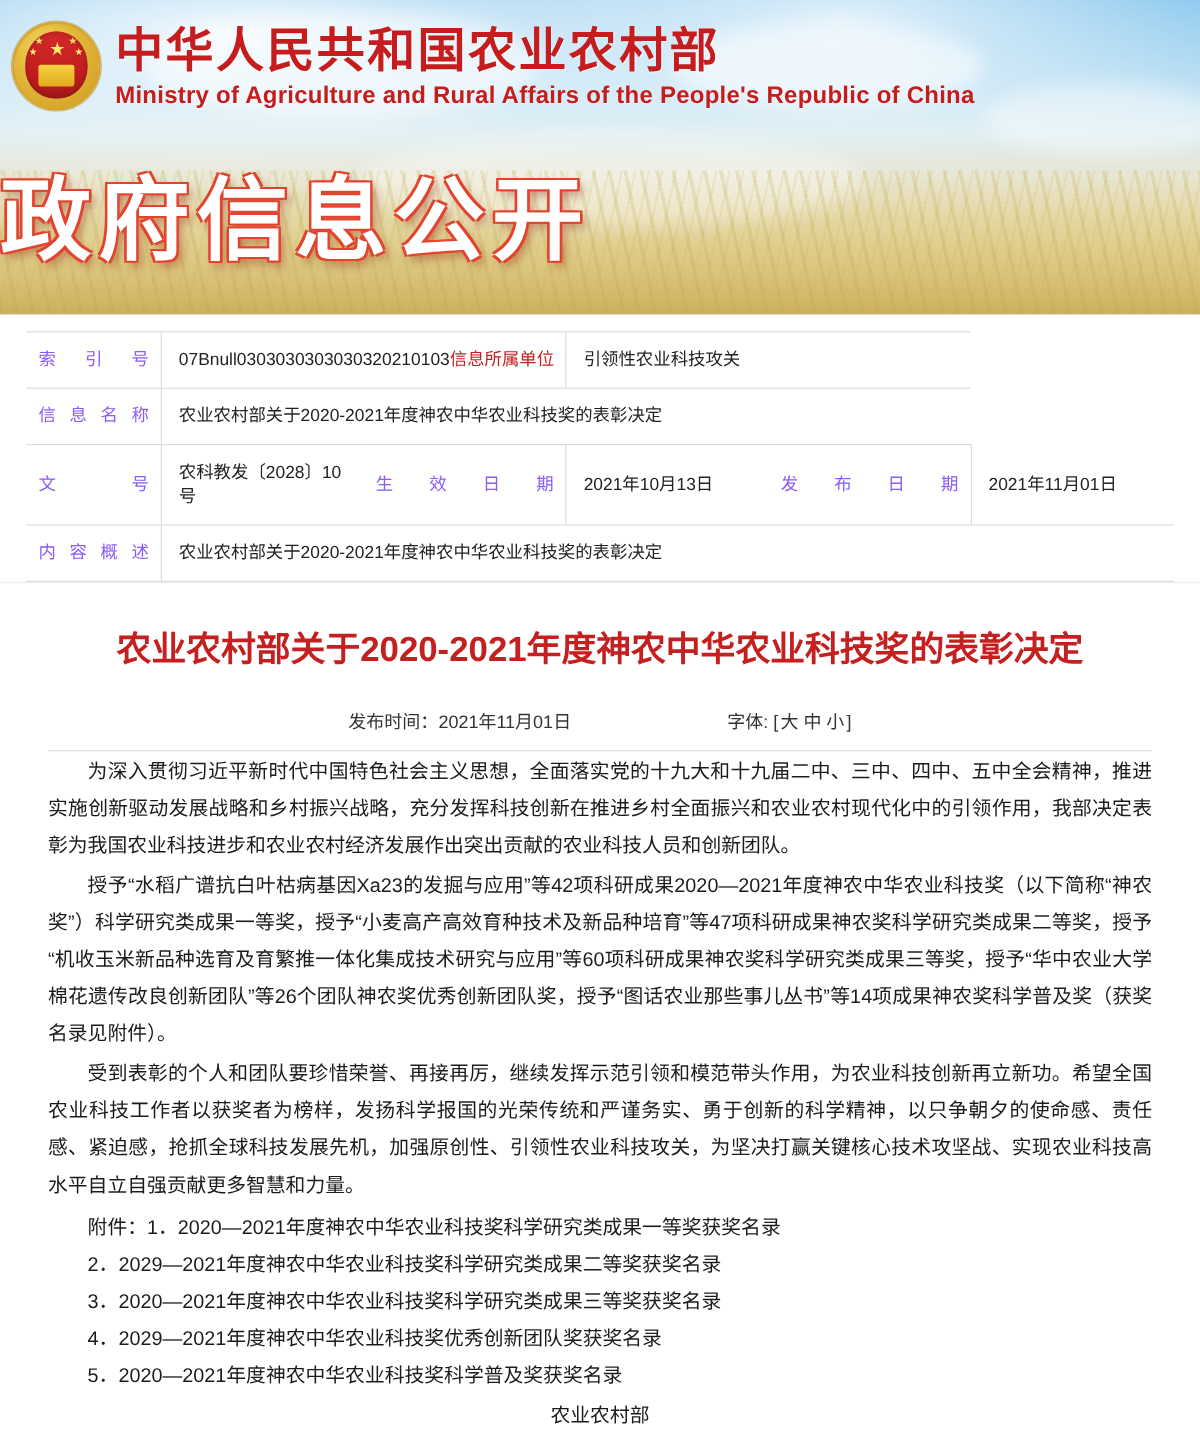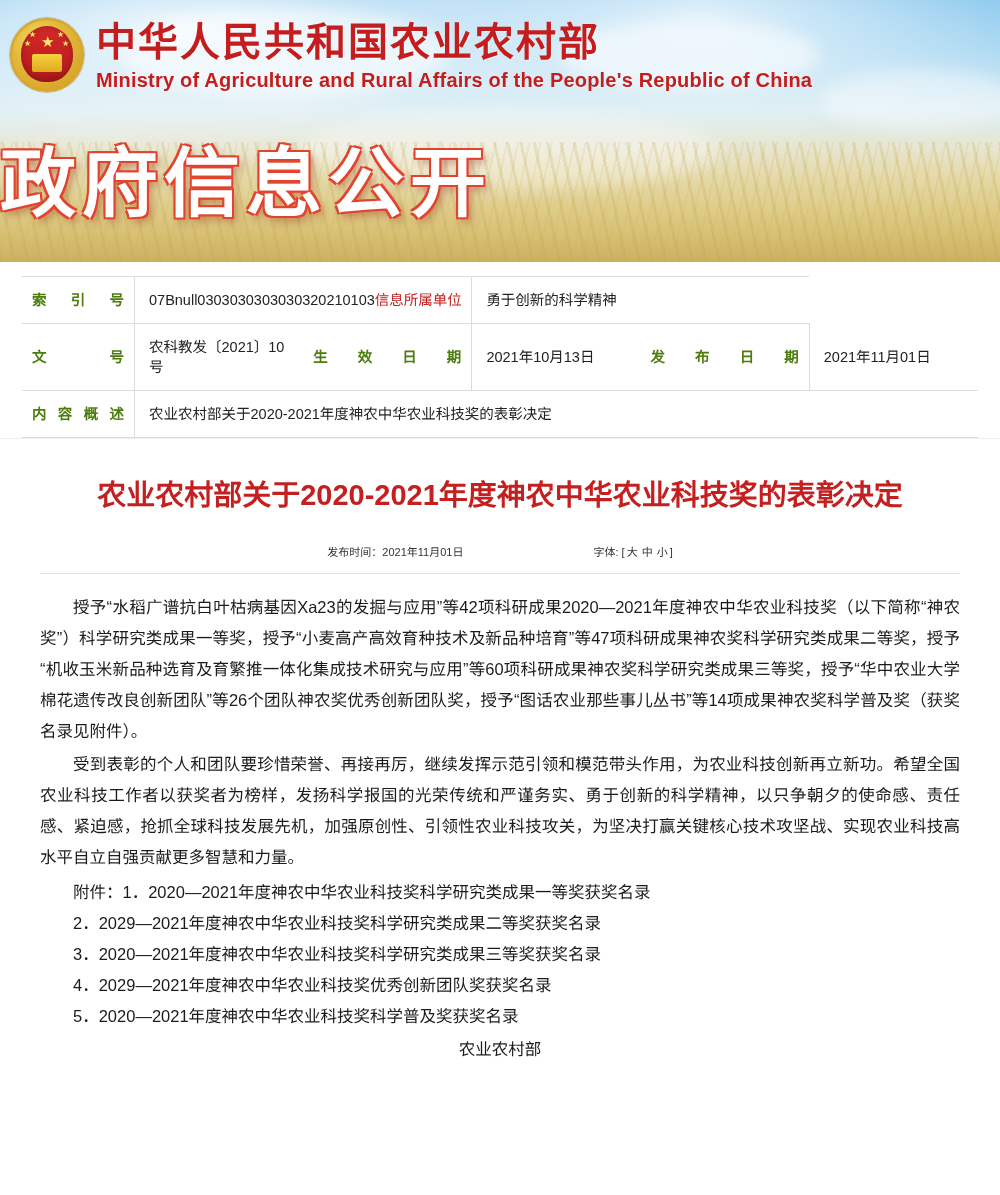--- a/index.html
+++ b/index.html
@@ -163,28 +163,27 @@
     font-size: 14.5px;
   }
   table.meta td {
     border-bottom: 1px solid #dcdcdc;
     padding: 13px 8px;
     vertical-align: middle;
     line-height: 20px;
   }
   table.meta tr:first-child td { border-top: 1px solid #dcdcdc; }
   .lbl {
-    color: #4d7c0f;
+    color: #8b5cf6;
     text-align: justify;
     text-align-last: justify;
     white-space: nowrap;
     width: 92px;
     padding-left: 10px !important;
     padding-right: 10px !important;
-    font-weight: bold;
   }
   .val {
     color: #222;
     border-left: 1px solid #dcdcdc;
     padding-left: 14px !important;
   }
   .meta-index-extra { color: #c42020; }
 
   
   .article {
@@ -198,25 +197,25 @@
     font-size: 29px;
     font-weight: bold;
     line-height: 44px;
     margin: 0 0 26px 0;
     font-family: "Liberation Sans", sans-serif;
   }
   .subline {
     display: flex;
     justify-content: center;
     gap: 130px;
-    font-size: 11px;
+    font-size: 15px;
     color: #333;
     padding-bottom: 14px;
     border-bottom: 1px solid #e2e2e2;
-    margin-bottom: 18px;
+    margin-bottom: 2px;
   }
   .subline .fontsize a {
     color: #333;
     text-decoration: none;
     margin: 0 2px;
   }
   .body-text p {
     font-size: 16.5px;
     line-height: 31px;
     margin: 0 0 2px 0;
@@ -280,25 +279,29 @@
   </div>
 
   <div class="meta-wrap">
     <table class="meta">
       <tbody>
         <tr>
           <td class="lbl">索引号</td>
           <td class="val" colspan="2">
             <span>07Bnull0303030303030320210103</span><span class="meta-index-extra">信息所属单位</span>
           </td>
-          <td class="val" colspan="2">勇于创新的科学精神</td>
+          <td class="val" colspan="2">引领性农业科技攻关</td>
+        </tr>
+        <tr>
+          <td class="lbl">信息名称</td>
+          <td class="val" colspan="4">农业农村部关于2020-2021年度神农中华农业科技奖的表彰决定</td>
         </tr>
         <tr>
           <td class="lbl">文　　号</td>
-          <td class="val">农科教发〔2021〕10号</td>
+          <td class="val">农科教发〔2028〕10号</td>
           <td class="lbl">生效日期</td>
           <td class="val">2021年10月13日</td>
           <td class="lbl">发布日期</td>
           <td class="val">2021年11月01日</td>
         </tr>
         <tr>
           <td class="lbl">内容概述</td>
           <td class="val" colspan="5">农业农村部关于2020-2021年度神农中华农业科技奖的表彰决定</td>
         </tr>
       </tbody>
@@ -312,20 +315,21 @@
       <div>
         <span>发布时间：</span><span>2021年11月01日</span>
       </div>
       <div class="fontsize">
         <span>字体:</span>
         <span>[</span><a href="#">大</a><a href="#">中</a><a href="#">小</a><span>]</span>
       </div>
     </div>
 
     <div class="body-text">
+      <p>为深入贯彻习近平新时代中国特色社会主义思想，全面落实党的十九大和十九届二中、三中、四中、五中全会精神，推进实施创新驱动发展战略和乡村振兴战略，充分发挥科技创新在推进乡村全面振兴和农业农村现代化中的引领作用，我部决定表彰为我国农业科技进步和农业农村经济发展作出突出贡献的农业科技人员和创新团队。</p>
       <p>授予“水稻广谱抗白叶枯病基因Xa23的发掘与应用”等42项科研成果2020—2021年度神农中华农业科技奖（以下简称“神农奖”）科学研究类成果一等奖，授予“小麦高产高效育种技术及新品种培育”等47项科研成果神农奖科学研究类成果二等奖，授予“机收玉米新品种选育及育繁推一体化集成技术研究与应用”等60项科研成果神农奖科学研究类成果三等奖，授予“华中农业大学棉花遗传改良创新团队”等26个团队神农奖优秀创新团队奖，授予“图话农业那些事儿丛书”等14项成果神农奖科学普及奖（获奖名录见附件）。</p>
       <p>受到表彰的个人和团队要珍惜荣誉、再接再厉，继续发挥示范引领和模范带头作用，为农业科技创新再立新功。希望全国农业科技工作者以获奖者为榜样，发扬科学报国的光荣传统和严谨务实、勇于创新的科学精神，以只争朝夕的使命感、责任感、紧迫感，抢抓全球科技发展先机，加强原创性、引领性农业科技攻关，为坚决打赢关键核心技术攻坚战、实现农业科技高水平自立自强贡献更多智慧和力量。</p>
 
       <ul class="attach-list">
         <li><span class="attach-first">附件：</span><span>1．2020—2021年度神农中华农业科技奖科学研究类成果一等奖获奖名录</span></li>
         <li><span>2．2029—2021年度神农中华农业科技奖科学研究类成果二等奖获奖名录</span></li>
         <li><span>3．2020—2021年度神农中华农业科技奖科学研究类成果三等奖获奖名录</span></li>
         <li><span>4．2029—2021年度神农中华农业科技奖优秀创新团队奖获奖名录</span></li>
         <li><span>5．2020—2021年度神农中华农业科技奖科学普及奖获奖名录</span></li>
       </ul>

